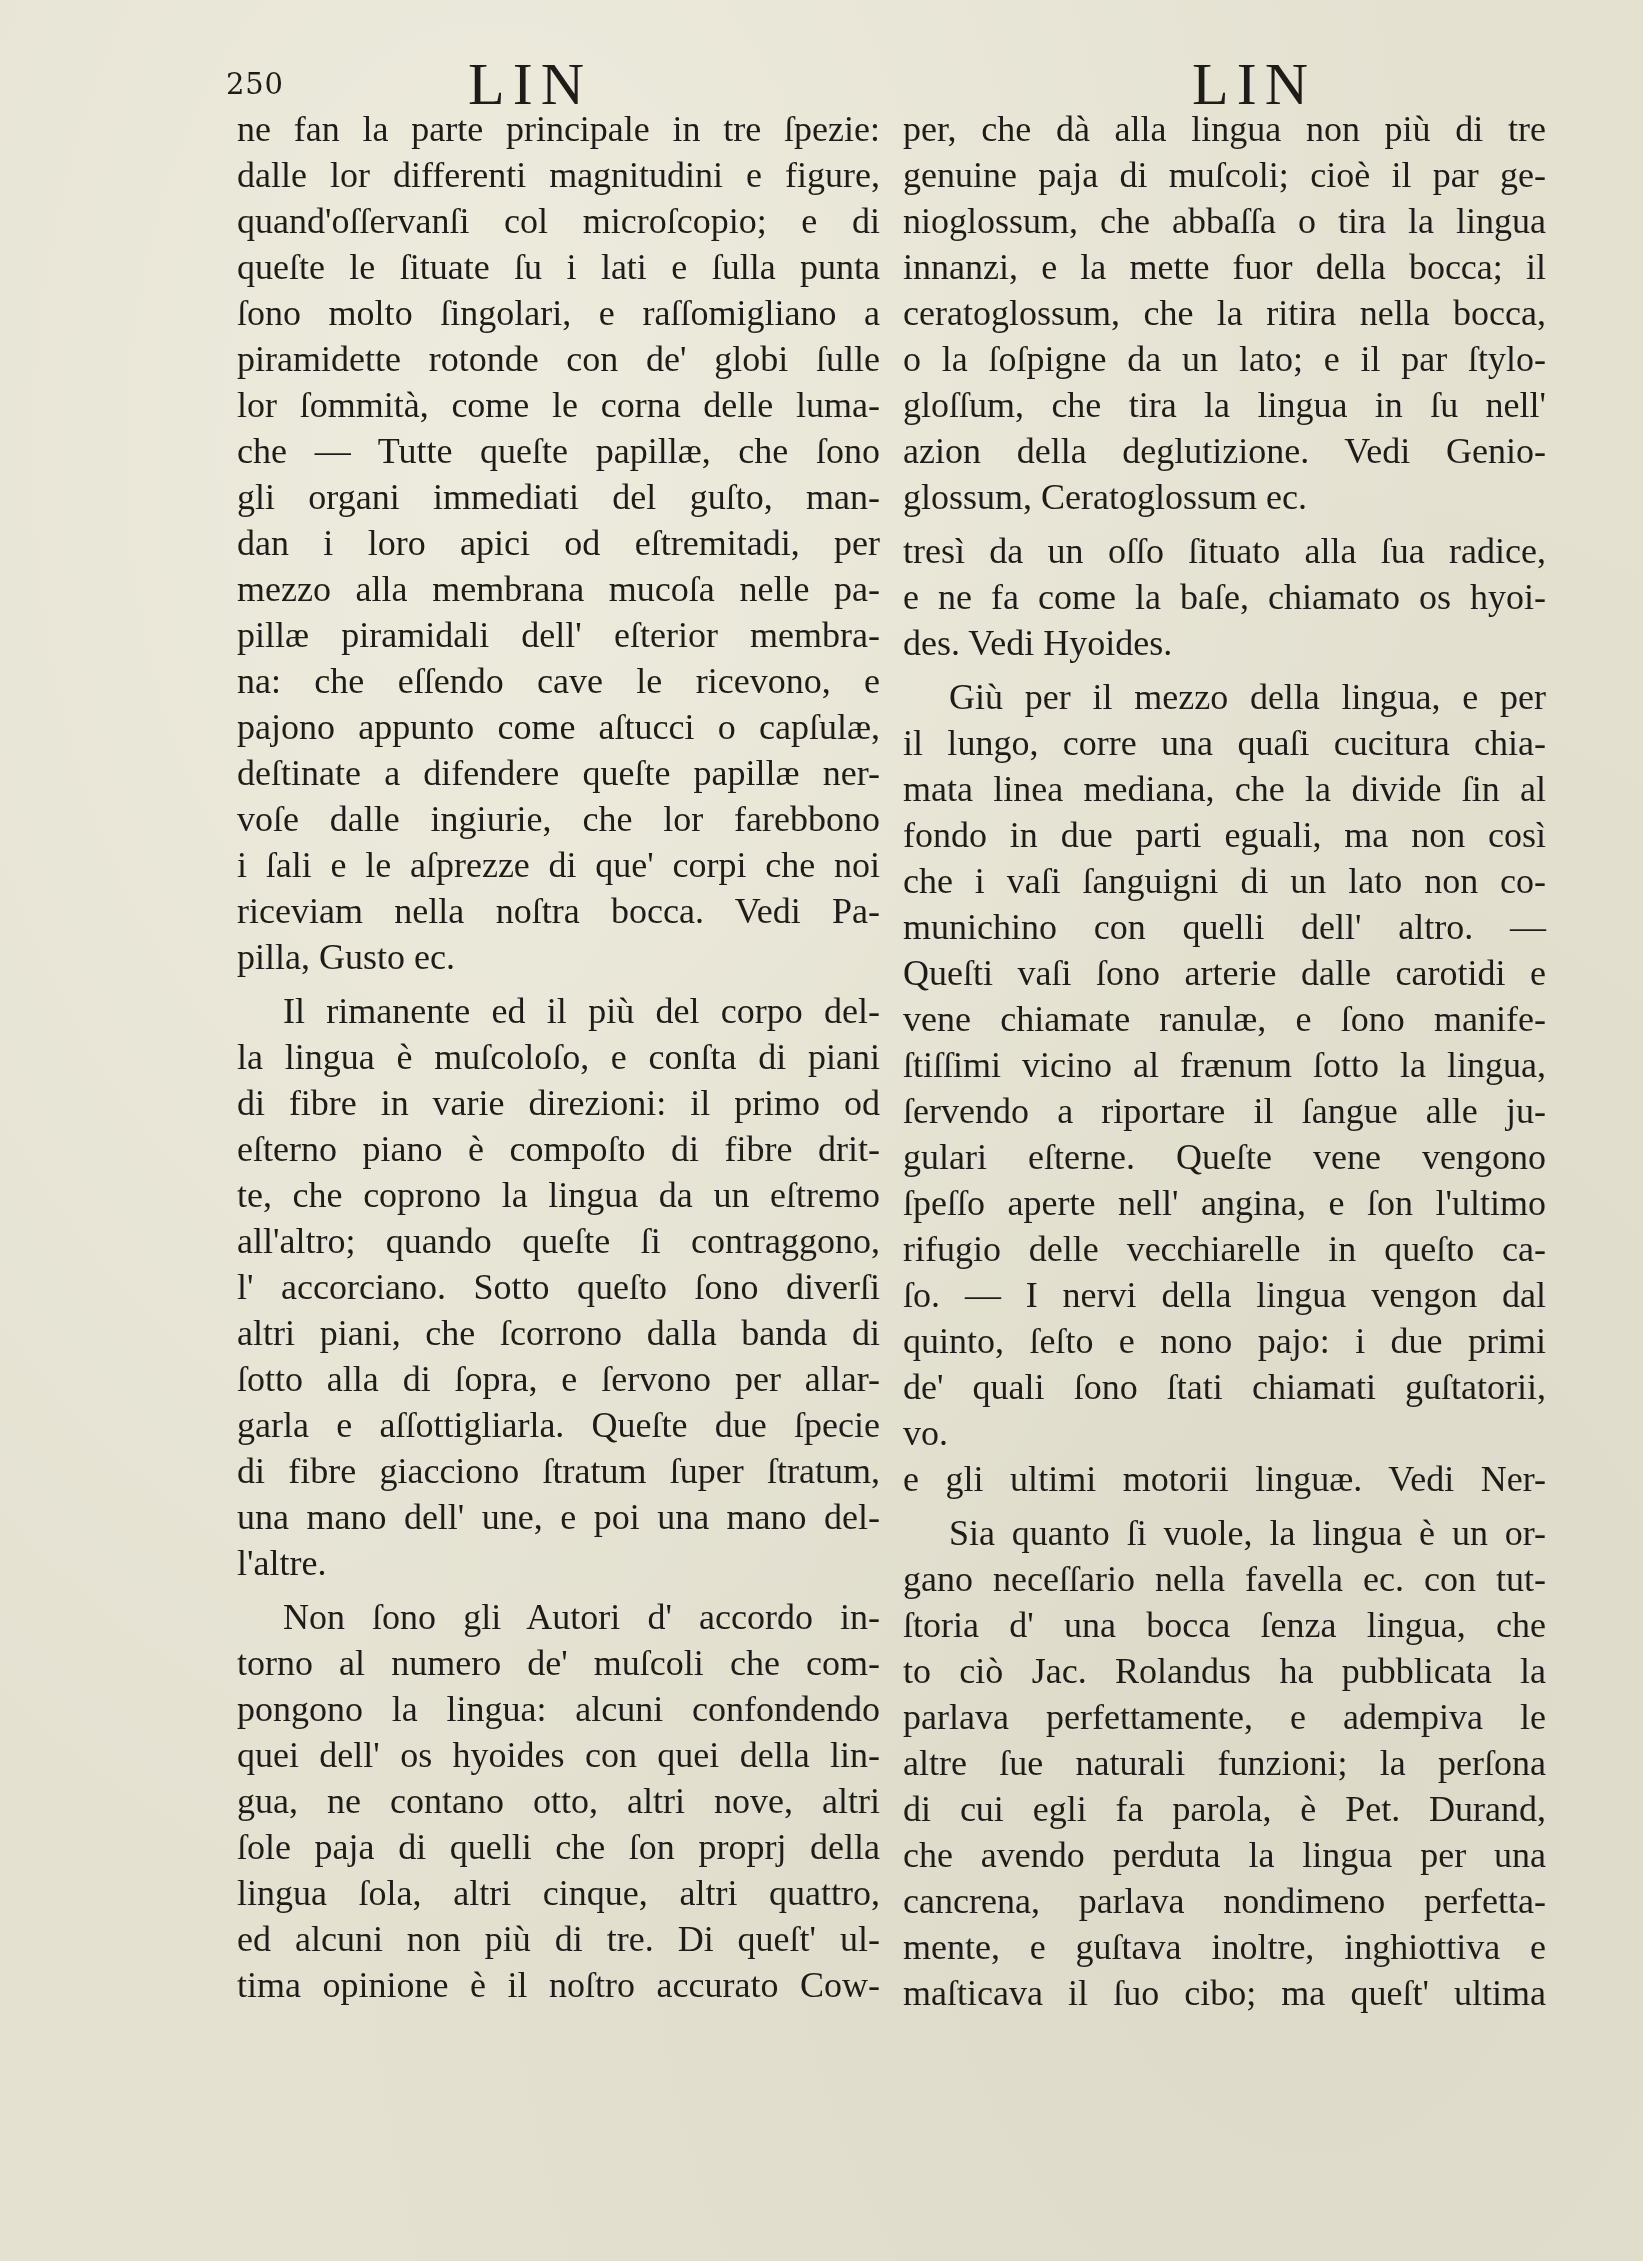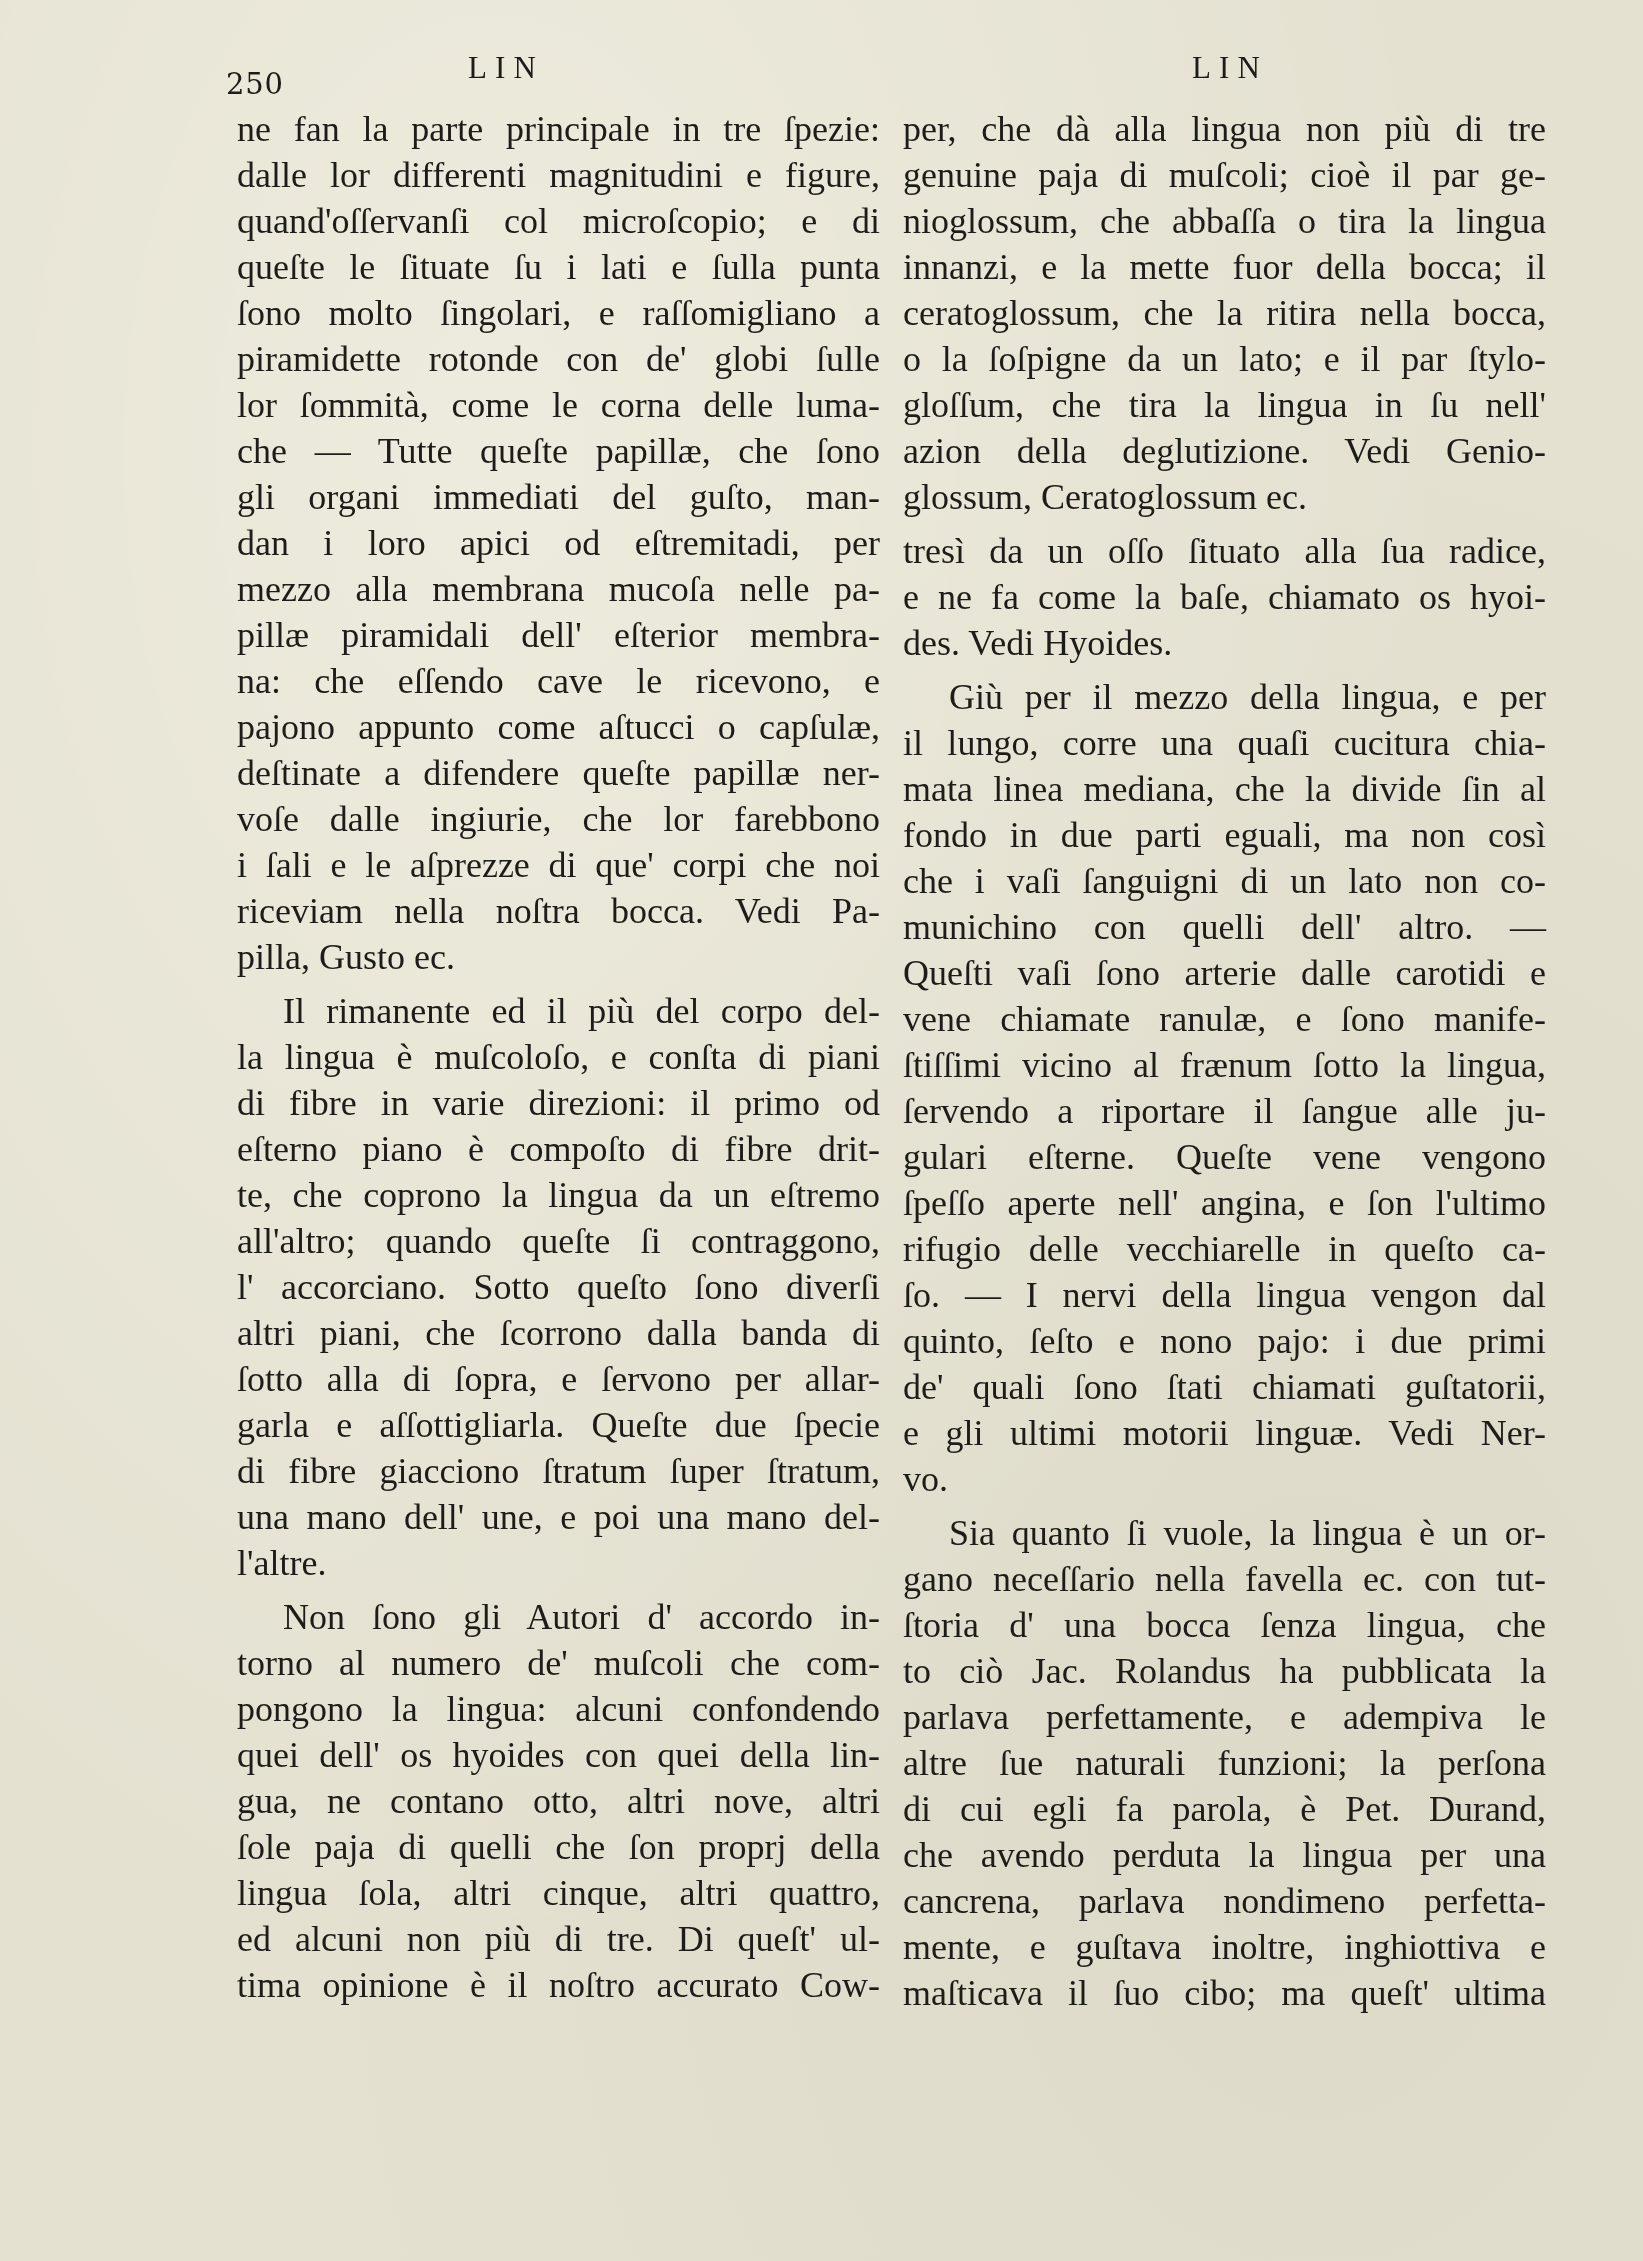--- a/index.html
+++ b/index.html
@@ -16,21 +16,21 @@
       radial-gradient(ellipse at 30% 20%, rgba(255,255,245,0.35), rgba(0,0,0,0) 60%),
       radial-gradient(ellipse at 80% 80%, rgba(200,196,175,0.25), rgba(0,0,0,0) 55%),
       #e4e1d1;
   }
   .page-number {
     position: absolute; left: 226px; top: 67px;
     font-size: 29px; letter-spacing: 0.8px;
   }
   .running-head {
     position: absolute; top: 50px;
-    font-size: 31px; letter-spacing: 8.1px;
+    font-size: 60px; letter-spacing: 8.1px;
     font-family: "Liberation Serif", serif;
   }
   .rh-left { left: 468px; }
   .rh-right { left: 1192px; }
   .column {
     position: absolute; top: 106px; width: 643px;
     font-family: "Liberation Serif", serif;
     font-size: 36px; line-height: 46px;
   }
   .col-left { left: 213px; margin-left: 24px; }
@@ -123,22 +123,22 @@
   <span class="line">Queſti vaſi ſono arterie dalle carotidi e</span>
   <span class="line">vene chiamate ranulæ, e ſono manife-</span>
   <span class="line">ſtiſſimi vicino al frænum ſotto la lingua,</span>
   <span class="line">ſervendo a riportare il ſangue alle ju-</span>
   <span class="line">gulari eſterne. Queſte vene vengono</span>
   <span class="line">ſpeſſo aperte nell' angina, e ſon l'ultimo</span>
   <span class="line">rifugio delle vecchiarelle in queſto ca-</span>
   <span class="line">ſo. — I nervi della lingua vengon dal</span>
   <span class="line">quinto, ſeſto e nono pajo: i due primi</span>
   <span class="line">de' quali ſono ſtati chiamati guſtatorii,</span>
+  <span class="line last">vo.</span>
   <span class="line">e gli ultimi motorii linguæ. Vedi Ner-</span>
-  <span class="line last">vo.</span>
   <div class="para-gap"></div>
   <span class="line indent">Sia quanto ſi vuole, la lingua è un or-</span>
   <span class="line">gano neceſſario nella favella ec. con tut-</span>
   <span class="line">ſtoria d' una bocca ſenza lingua, che</span>
   <span class="line">to ciò Jac. Rolandus ha pubblicata la</span>
   <span class="line">parlava perfettamente, e adempiva le</span>
   <span class="line">altre ſue naturali funzioni; la perſona</span>
   <span class="line">di cui egli fa parola, è Pet. Durand,</span>
   <span class="line">che avendo perduta la lingua per una</span>
   <span class="line">cancrena, parlava nondimeno perfetta-</span>

